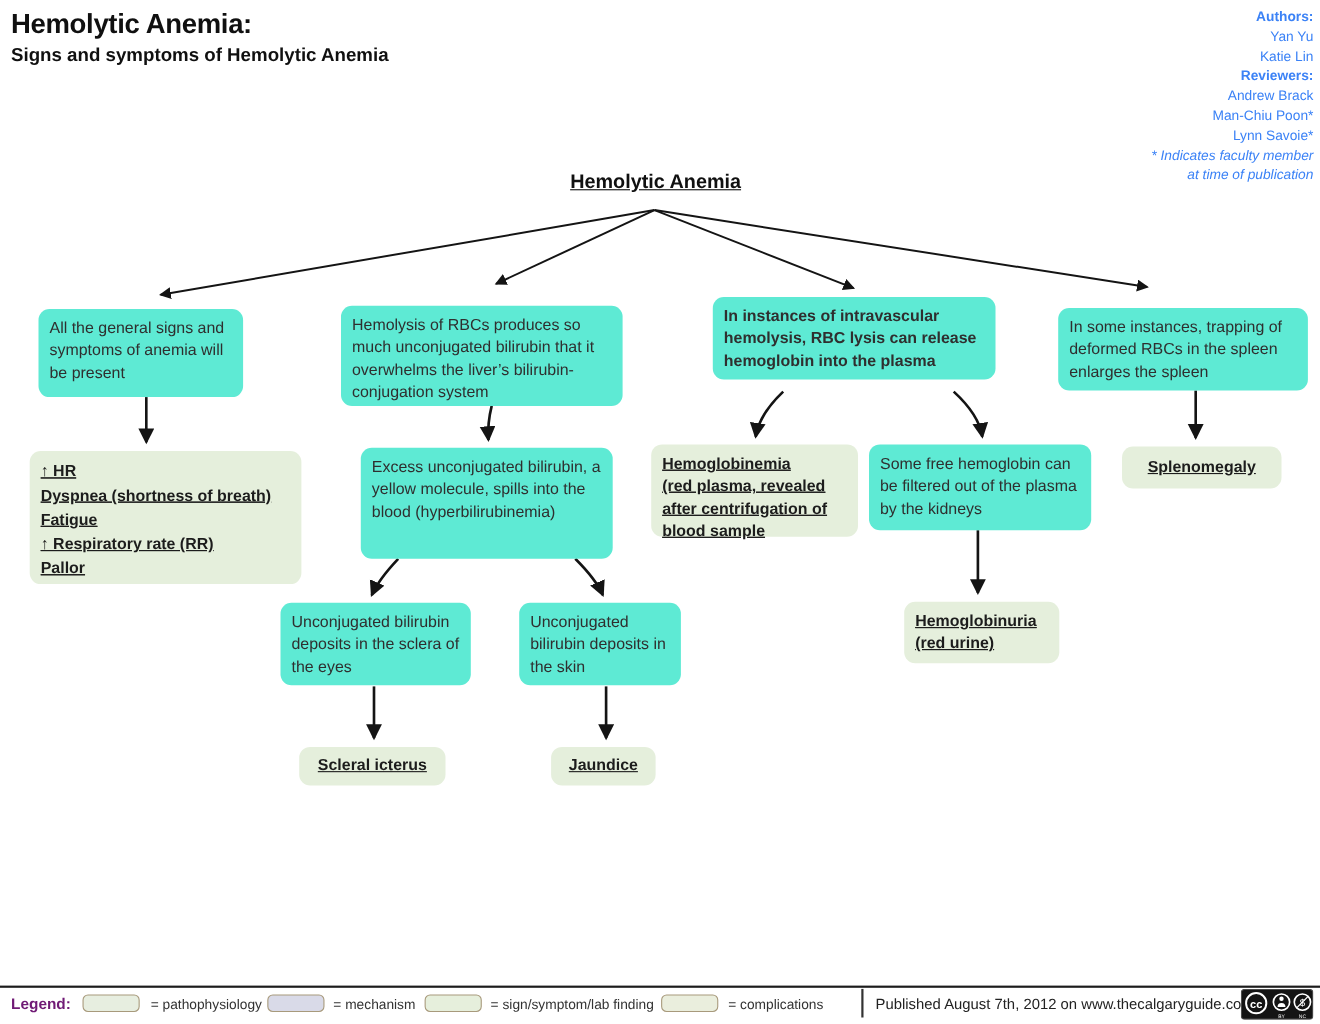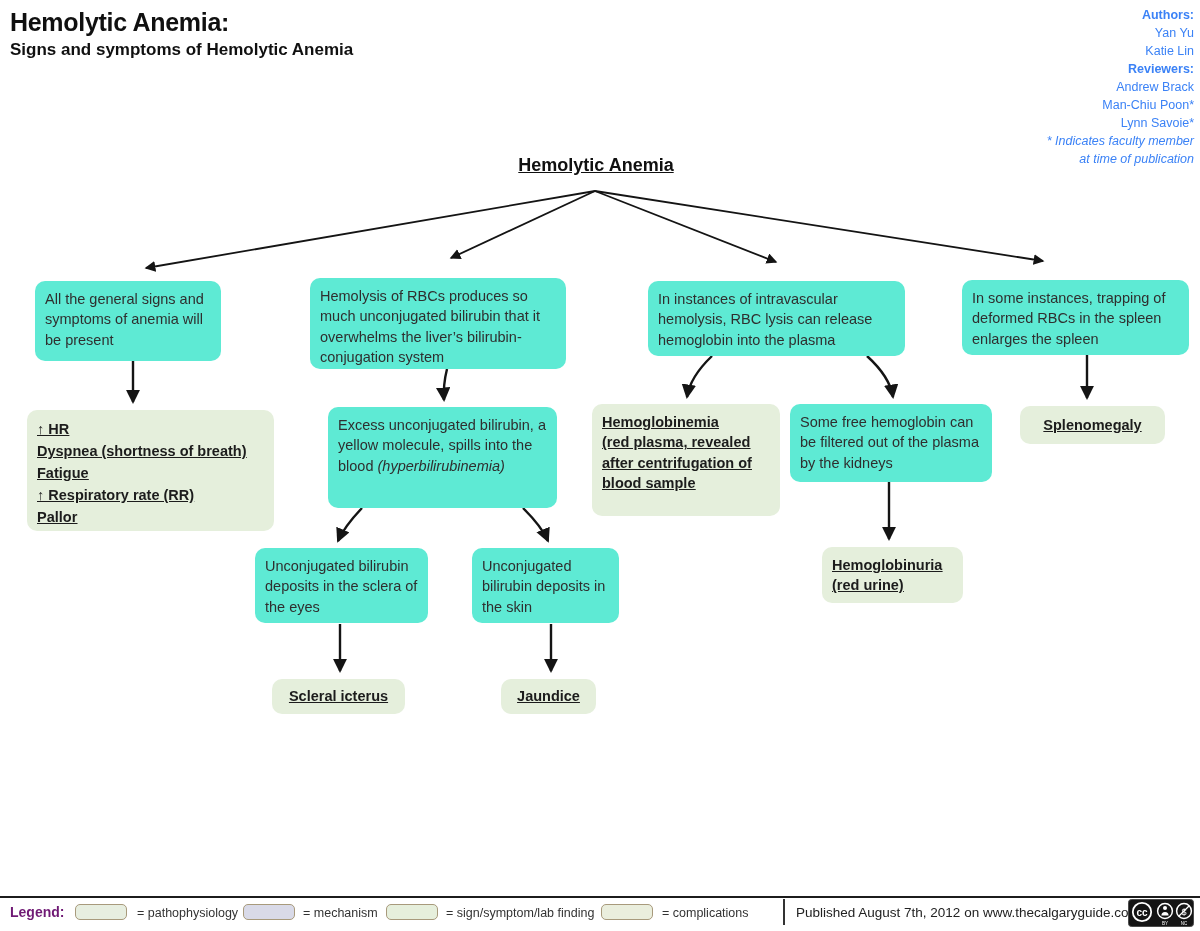--- a/index.html
+++ b/index.html
@@ -92,33 +92,33 @@
 <div class="node node-green node-finding lines" style="left:27px;top:410px;width:247px;height:121px;line-height:1.52;">
   <div>↑ HR</div>
   <div>Dyspnea (shortness of breath)</div>
   <div>Fatigue</div>
   <div>↑ Respiratory rate (RR)</div>
   <div>Pallor</div>
 </div>
 
 <div class="node node-mech" style="left:310px;top:278px;width:256px;height:91px;">Hemolysis of RBCs produces so much unconjugated bilirubin that it overwhelms the liver’s bilirubin-conjugation system</div>
 
-<div class="node node-mech" style="left:328px;top:407px;width:229px;height:101px;"><span>Excess unconjugated bilirubin, a yellow molecule, spills  into the blood </span><span style="font-style:italic;">(hyperbilirubinemia)</span></div>
+<div class="node node-mech" style="left:328px;top:407px;width:229px;height:101px;"><span>Excess unconjugated bilirubin, a yellow molecule, spills  into the blood </span><span style="">(hyperbilirubinemia)</span></div>
 
 <div class="node node-mech" style="left:255px;top:548px;width:173px;height:75px;">Unconjugated bilirubin deposits in the sclera of the eyes</div>
 
 <div class="node node-mech" style="left:472px;top:548px;width:147px;height:75px;">Unconjugated bilirubin deposits in the skin</div>
 
 <div class="node node-green node-finding center-text" style="left:272px;top:679px;width:133px;height:35px;">Scleral icterus</div>
 
 <div class="node node-green node-finding center-text" style="left:501px;top:679px;width:95px;height:35px;">Jaundice</div>
 
-<div class="node node-mech" style="left:648px;top:281px;width:257px;height:75px;">In instances of intravascular hemolysis, RBC lysis can release hemoglobin into the plasma</div>
+<div class="node node-mech" style="left:648px;top:270px;width:257px;height:75px;font-weight:bold;">In instances of intravascular hemolysis, RBC lysis can release hemoglobin into the plasma</div>
 
-<div class="node node-green node-finding lines" style="left:592px;top:404px;width:188px;height:112px;">
+<div class="node node-green node-finding lines" style="left:592px;top:404px;width:188px;height:84px;">
   <div>Hemoglobinemia</div>
   <div>(red plasma, revealed</div>
   <div>after centrifugation of</div>
   <div>blood sample</div>
 </div>
 
 <div class="node node-mech" style="left:790px;top:404px;width:202px;height:78px;">Some free hemoglobin can be filtered out of the plasma by the kidneys</div>
 
 <div class="node node-green node-finding lines" style="left:822px;top:547px;width:141px;height:56px;">
   <div>Hemoglobinuria</div>

